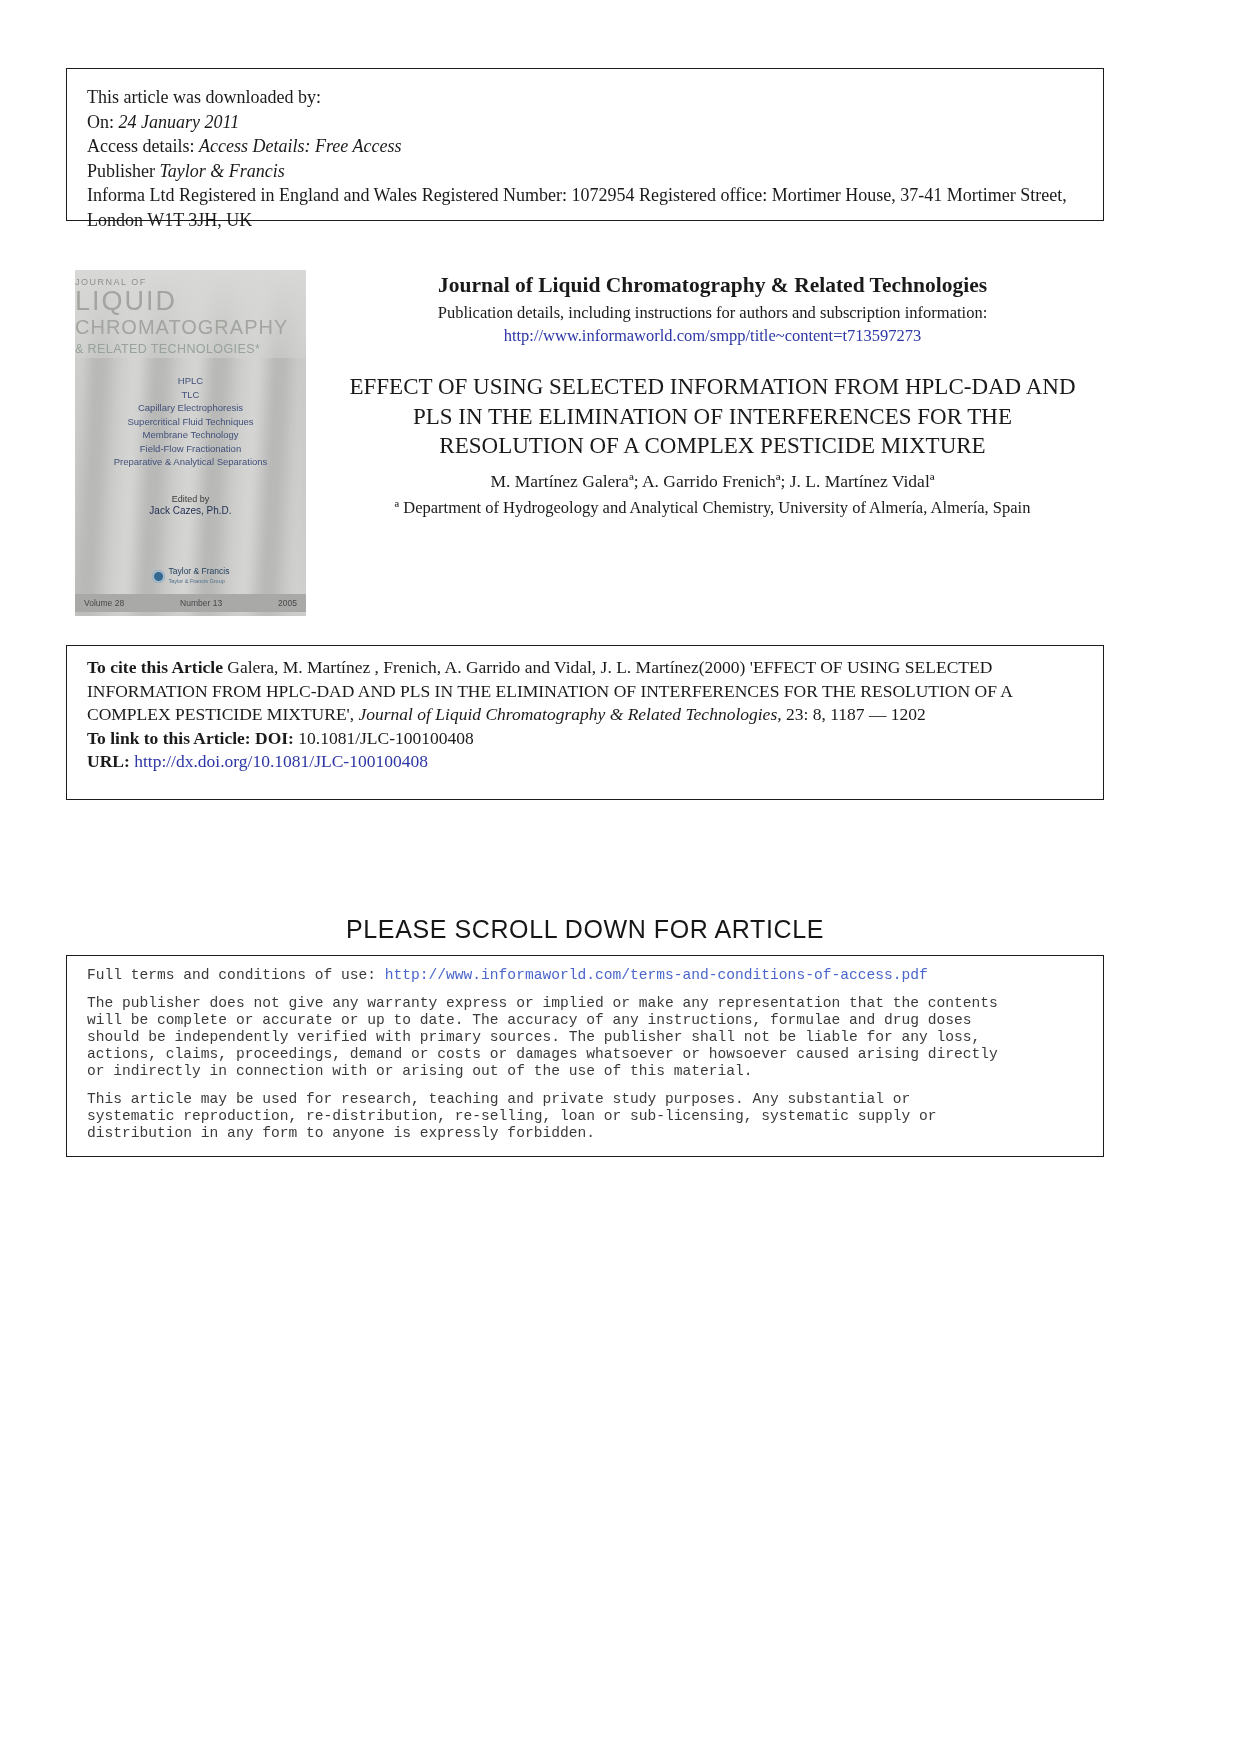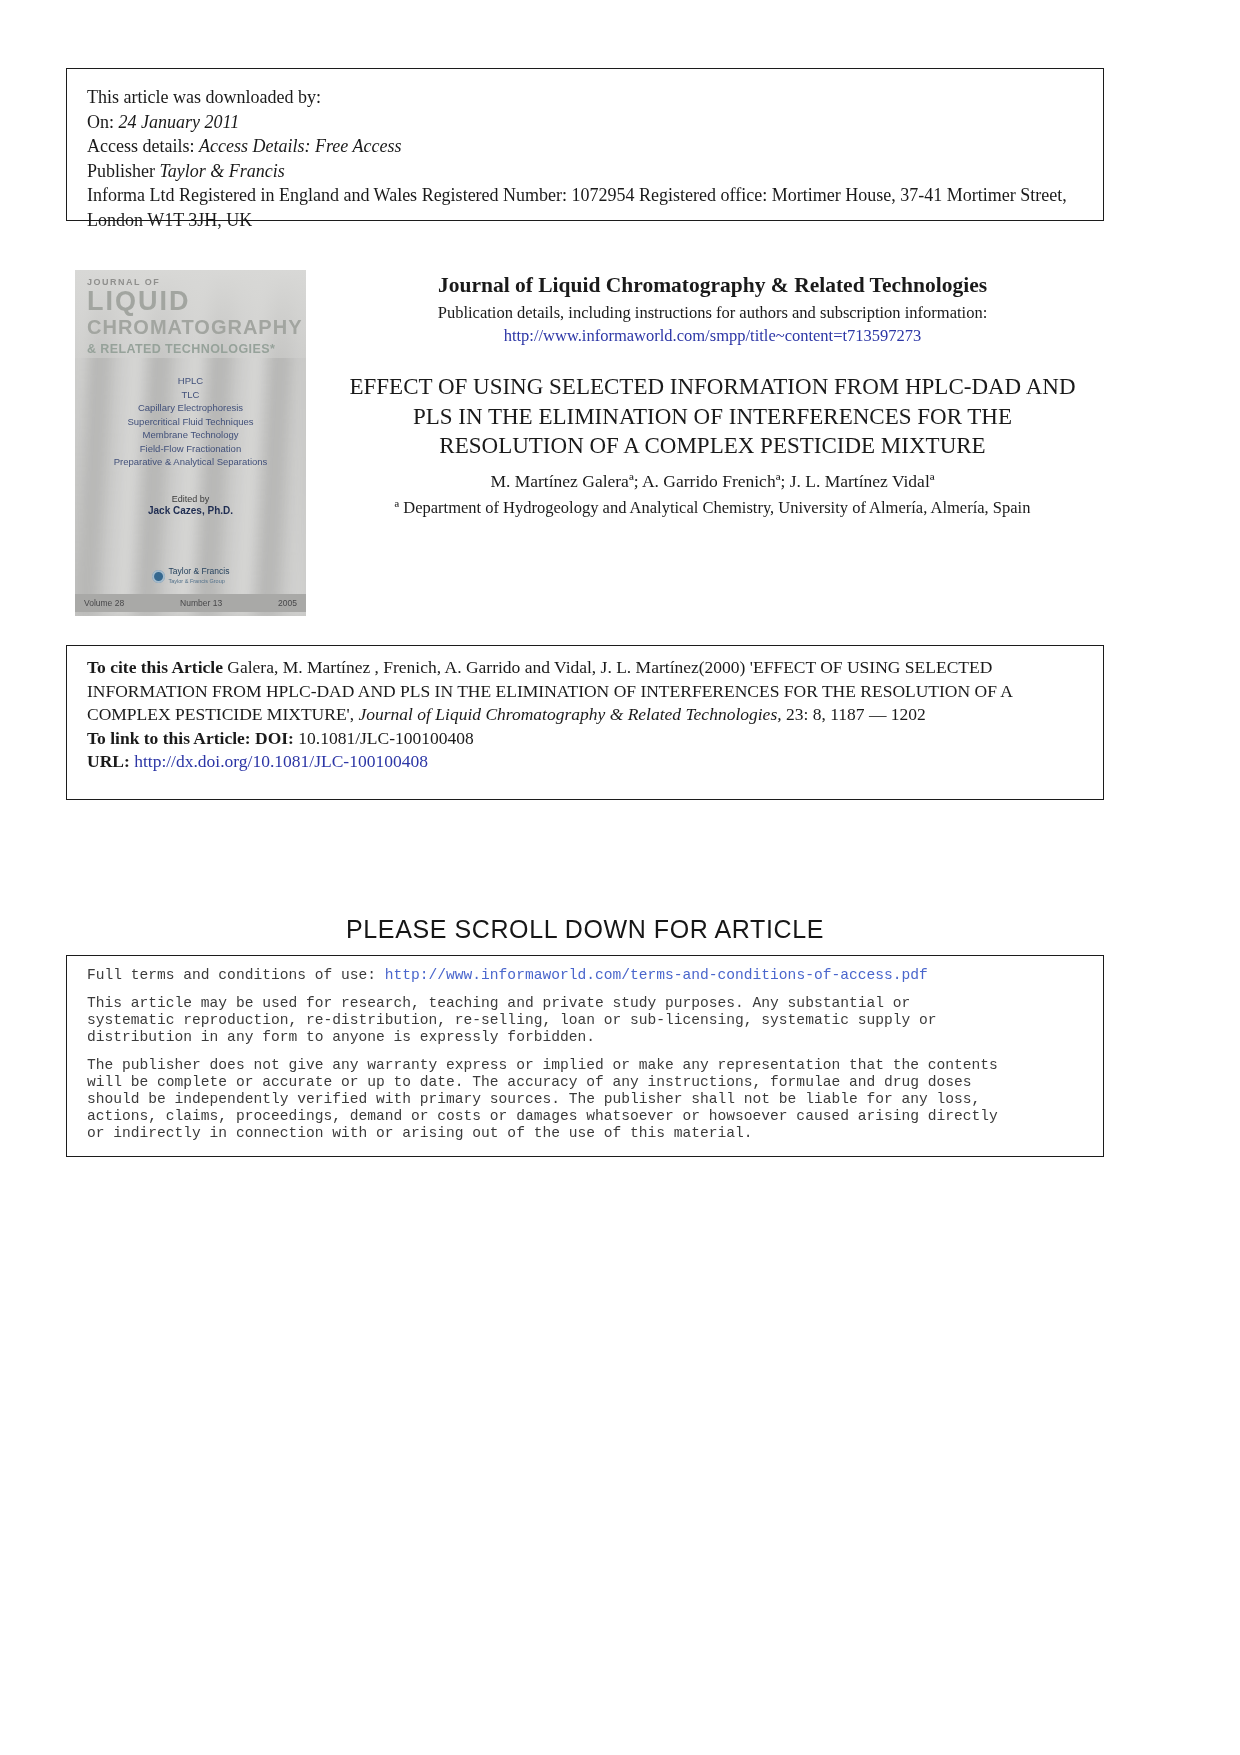--- a/index.html
+++ b/index.html
@@ -17,29 +17,29 @@
   .ital{font-style:italic;}
 
   
   .cover{position:absolute;left:75px;top:270px;width:231px;height:346px;background:#c6c6c4;
          overflow:hidden;font-family:"Liberation Sans", sans-serif;}
   .cover-texture{position:absolute;inset:0;
      background:
        repeating-linear-gradient(93deg, rgba(255,255,255,0.30) 0 16px, rgba(110,110,110,0.16) 16px 42px, rgba(230,230,230,0.25) 42px 60px);
      filter:blur(7px);}
   .cover-inner{position:relative;z-index:1;height:100%;}
-  .cover-head{padding:7px 10px 2px 12px;background:linear-gradient(#d8d8d6,rgba(210,210,208,0.55));font-weight:bold;}
+  .cover-head{padding:7px 10px 2px 0;background:linear-gradient(#d8d8d6,rgba(210,210,208,0.55));}
   .cover-journal-of{font-size:9px;letter-spacing:1.5px;color:#8f8f8d;}
   .cover-t1{font-size:27px;letter-spacing:2px;color:#a2a5a0;line-height:29px;}
   .cover-t2{font-size:20px;letter-spacing:1px;color:#a2a5a0;line-height:23px;}
   .cover-t3{font-size:12.5px;letter-spacing:0.4px;color:#96a29a;margin-top:3px;}
   .cover-topics{text-align:center;margin-top:16px;font-size:9.5px;line-height:13.5px;color:#41507a;}
   .cover-topics span{display:block;}
   .cover-edited{text-align:center;margin-top:24px;font-size:9px;color:#3a3a3a;line-height:12px;}
-  .cover-editor{font-weight:bold;font-size:10px;color:#1f2d52;}
+  .cover-editor{font-weight:normal;font-size:10px;color:#1f2d52;}
   .cover-logo{position:absolute;left:50%;transform:translateX(-50%);bottom:30px;display:flex;align-items:center;gap:4px;white-space:nowrap;}
   .logo-circle{width:13px;height:13px;border-radius:50%;background:#35688f;box-shadow:inset 0 0 0 2px rgba(255,255,255,0.55);flex:0 0 auto;}
   .logo-text{font-size:8.5px;color:#26425e;line-height:9px;text-align:left;}
   .logo-sub{font-size:5.5px;color:#51708a;}
   .cover-bottom{position:absolute;bottom:4px;left:0;right:0;height:18px;background:#a9a9a7;
       display:flex;justify-content:space-between;align-items:center;padding:0 9px;font-size:8.5px;color:#48484a;}
 
   
   .jinfo{position:absolute;left:315px;top:272px;width:795px;text-align:center;}
   .jinfo h1{margin:0;font-size:21.5px;line-height:26px;font-weight:bold;}
@@ -131,21 +131,21 @@
 <div class="box box-cite">
   <p class="citebody"><b class="lead">To cite this Article</b><span> Galera, M. Martínez , Frenich, A. Garrido and Vidal, J. L. Martínez(2000) 'EFFECT OF USING SELECTED INFORMATION FROM HPLC-DAD AND PLS IN THE ELIMINATION OF INTERFERENCES FOR THE RESOLUTION OF A COMPLEX PESTICIDE MIXTURE', </span><span class="ital">Journal of Liquid Chromatography &amp; Related Technologies,</span><span> 23: 8, 1187 — 1202</span></p>
   <p><b class="lead">To link to this Article: DOI: </b><span>10.1081/JLC-100100408</span></p>
   <p><b class="lead">URL: </b><a class="slink" href="#">http://dx.doi.org/10.1081/JLC-100100408</a></p>
 </div>
 
 <div class="scroll-notice">PLEASE SCROLL DOWN FOR ARTICLE</div>
 
 <div class="box box-terms">
   <p><span>Full terms and conditions of use: </span><a class="mlink" href="#">http://www.informaworld.com/terms-and-conditions-of-access.pdf</a></p>
-  <p class="prewrap">This article may be used for research, teaching and private study purposes. Any substantial or
-systematic reproduction, re-distribution, re-selling, loan or sub-licensing, systematic supply or
-distribution in any form to anyone is expressly forbidden.</p>
   <p class="prewrap">The publisher does not give any warranty express or implied or make any representation that the contents
 will be complete or accurate or up to date. The accuracy of any instructions, formulae and drug doses
 should be independently verified with primary sources. The publisher shall not be liable for any loss,
 actions, claims, proceedings, demand or costs or damages whatsoever or howsoever caused arising directly
 or indirectly in connection with or arising out of the use of this material.</p>
+  <p class="prewrap">This article may be used for research, teaching and private study purposes. Any substantial or
+systematic reproduction, re-distribution, re-selling, loan or sub-licensing, systematic supply or
+distribution in any form to anyone is expressly forbidden.</p>
 </div>
 
 </body></html>

